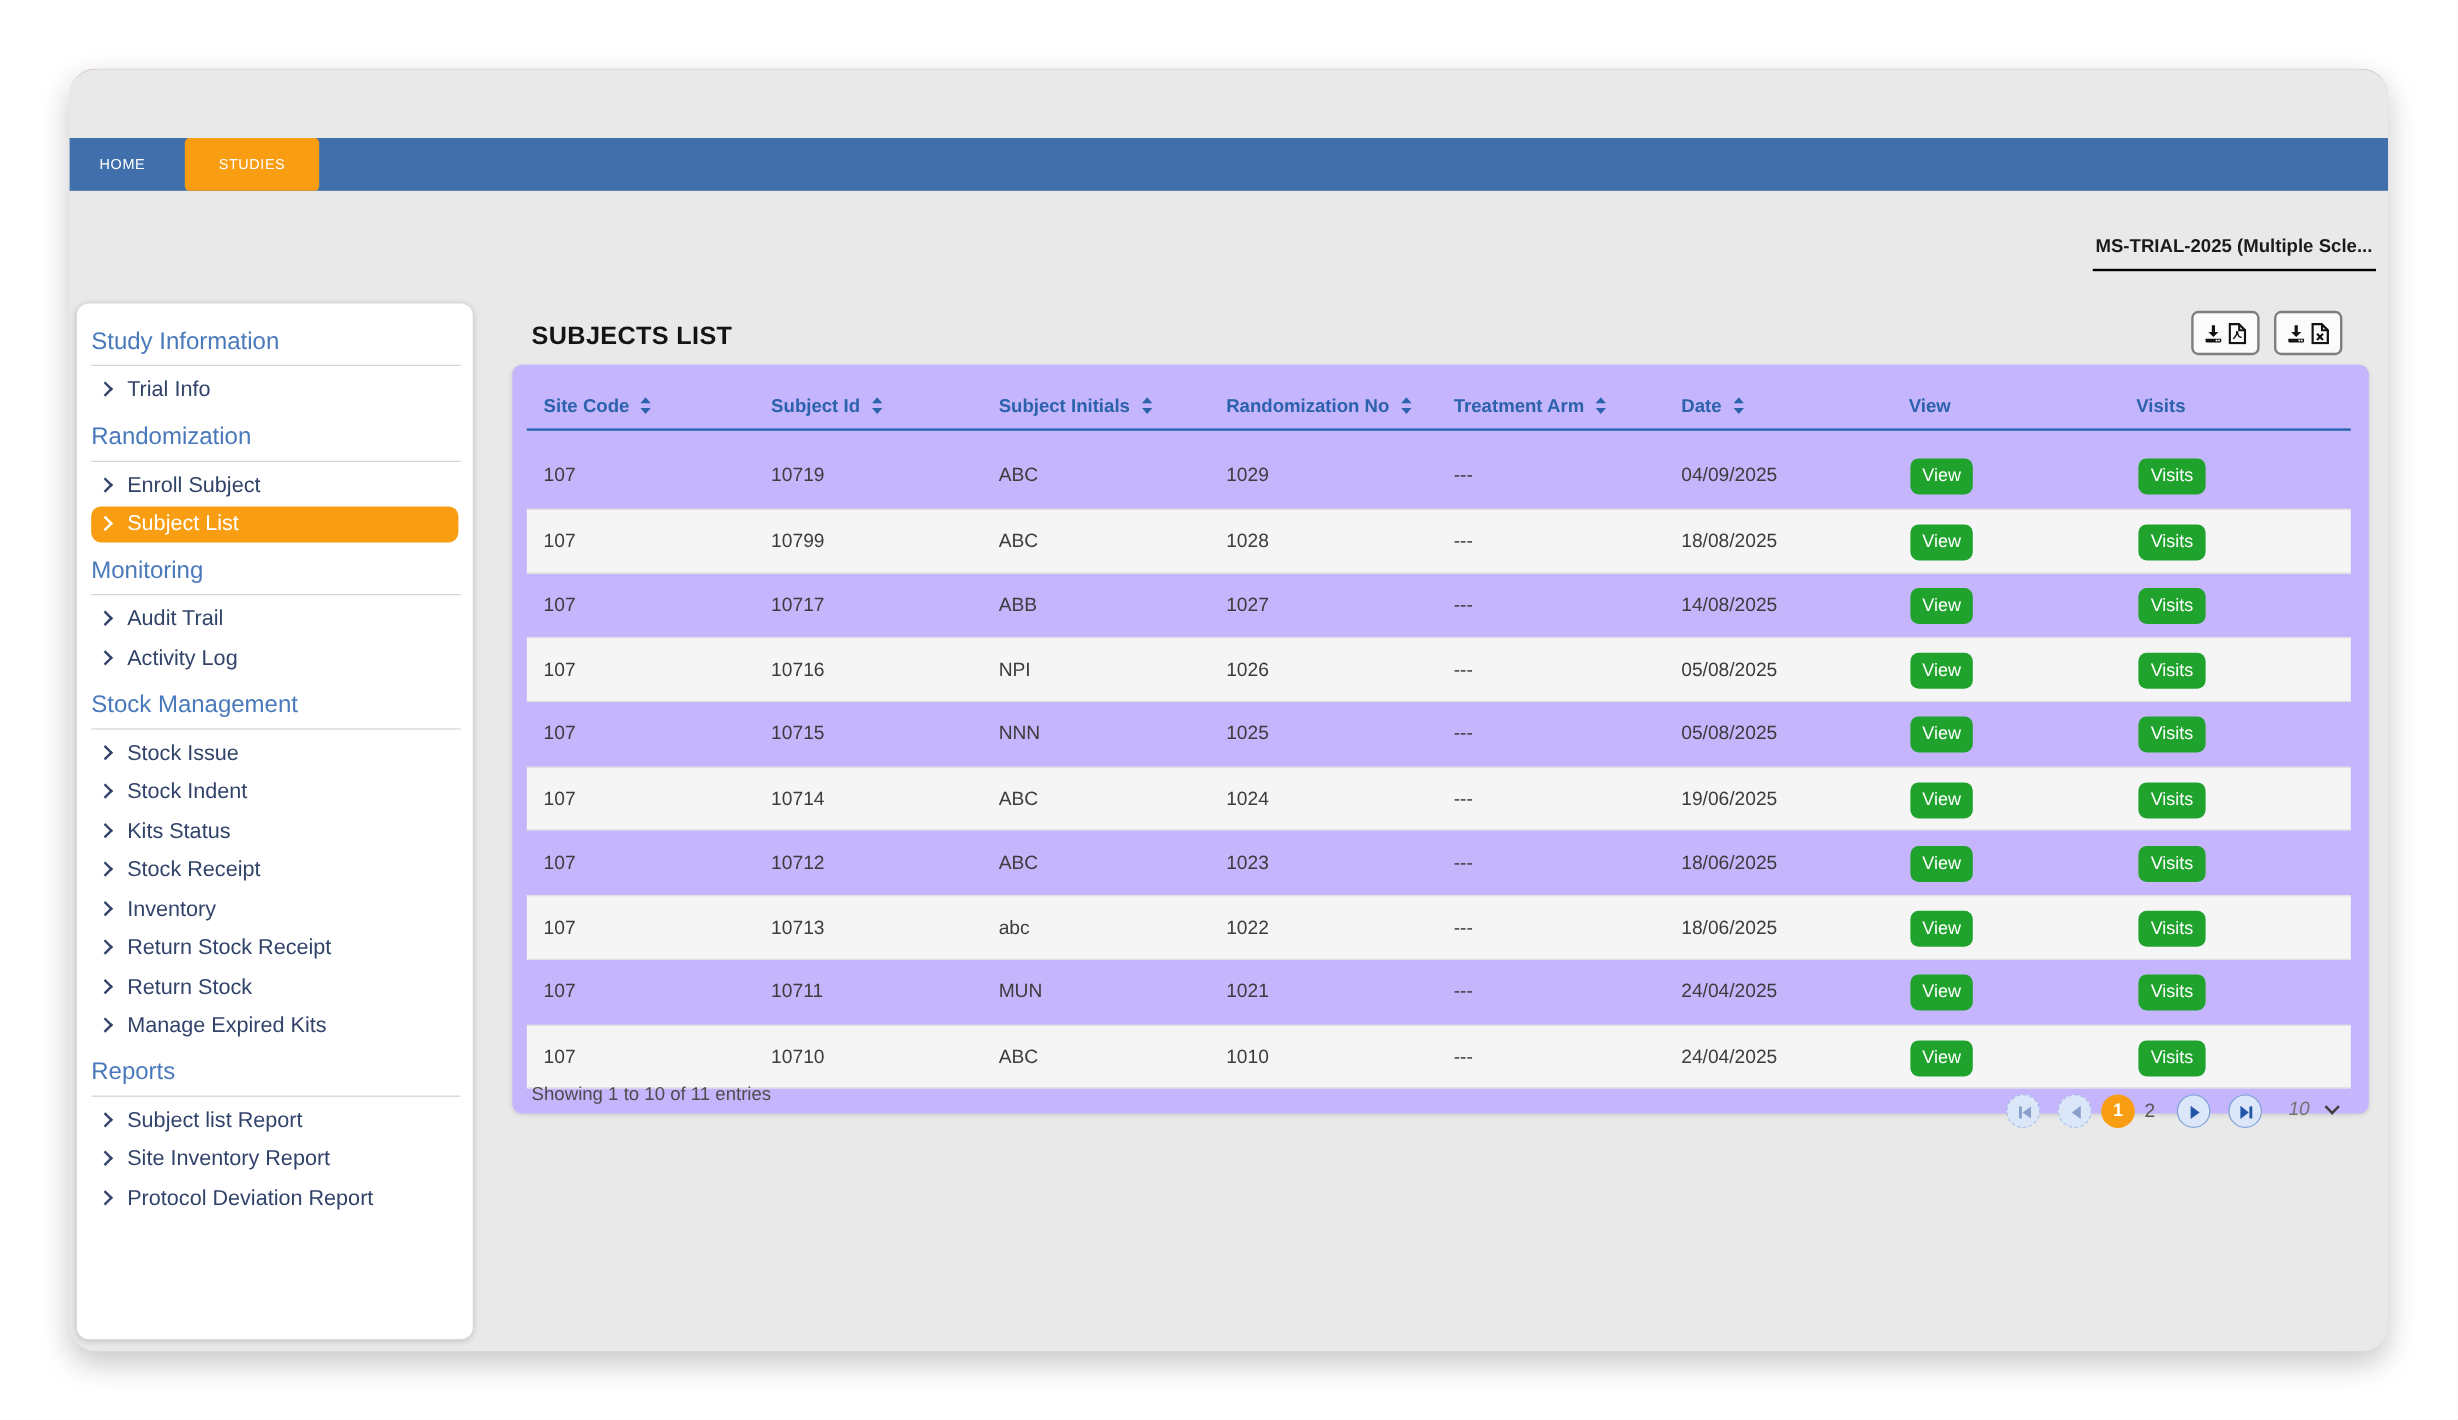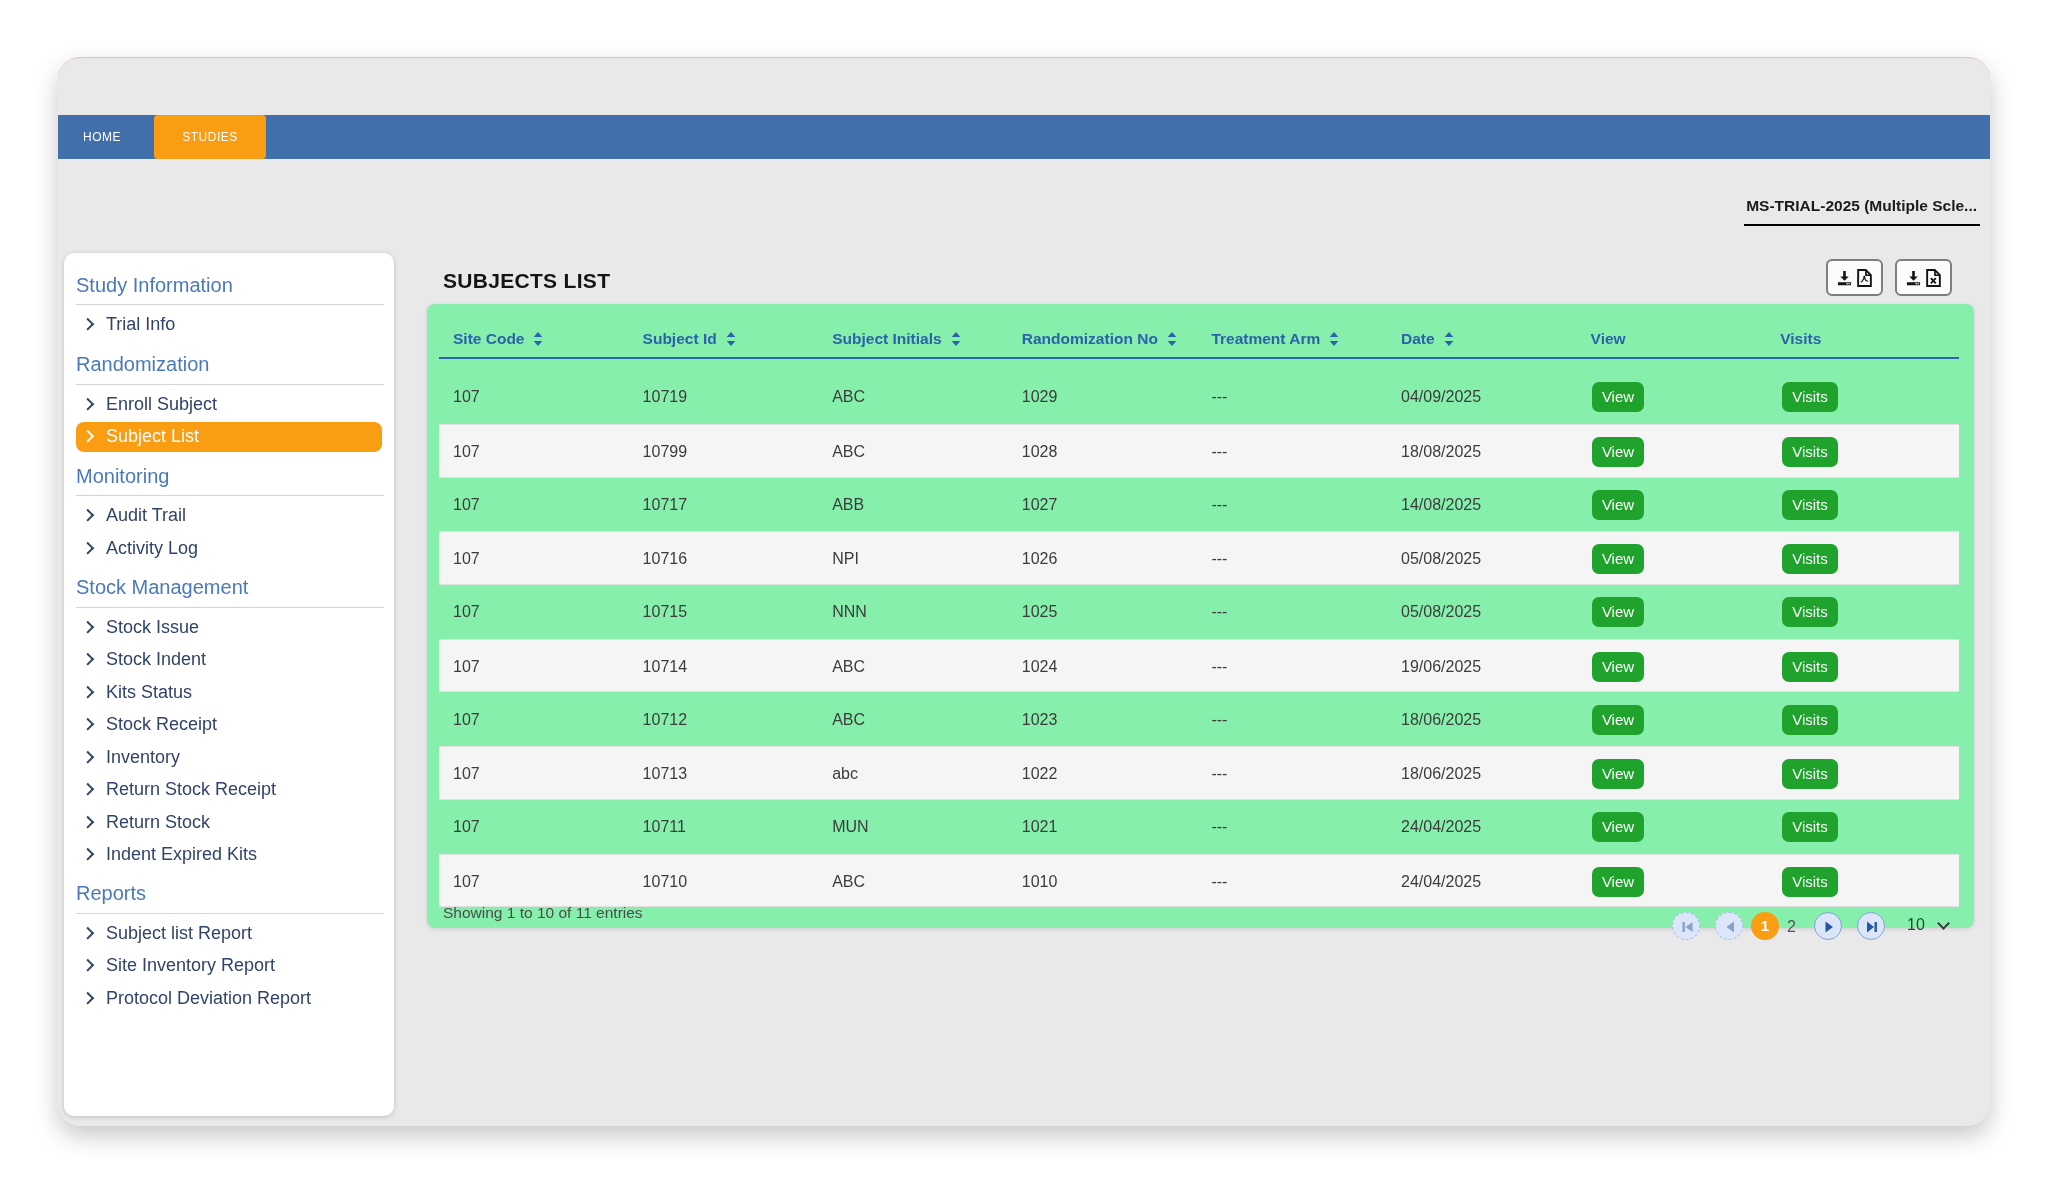--- a/index.html
+++ b/index.html
@@ -18,36 +18,36 @@
   #side { position:absolute; left:6px; top:195px; width:330px; height:863px; background:#fff; border-radius:10px; box-shadow:0 1px 5px rgba(0,0,0,0.18); }
   .shead { position:absolute; left:12px; color:#4a79bb; font-size:20px; font-weight:500; }
   .shr { position:absolute; left:12px; width:308px; border-top:1px solid #d4d4d4; }
   .sitem { position:absolute; left:20px; color:#32436a; font-size:18px; font-weight:500; white-space:nowrap; }
   .sitem::before { content:''; display:inline-block; width:7px; height:7px; border-right:2px solid #32436a; border-top:2px solid #32436a; transform:rotate(45deg) translateY(1px); margin-right:13px; vertical-align:2px; }
   #active { position:absolute; left:11.5px; width:306px; height:30px; background:#f99d12; border-radius:8px; }
   .sitem.on { color:#fff; }
   .sitem.on::before { border-color:#fff; }
   #subtitle { position:absolute; left:385px; top:211px; font-size:21px; font-weight:bold; color:#141414; letter-spacing:0.3px; }
   .dlbtn { position:absolute; top:201px; width:57px; height:37px; background:#fbfbfb; border:2px solid #7e7e7e; border-radius:6px; display:flex; align-items:center; justify-content:center; gap:5px; }
-  #card { position:absolute; left:369px; top:246px; width:1547px; height:624px; background:#86efac; border-radius:8px; box-shadow:0 1px 4px rgba(0,0,0,0.12); }
+  #card { position:absolute; left:369px; top:246px; width:1547px; height:624px; background:#c4b5fd; border-radius:8px; box-shadow:0 1px 4px rgba(0,0,0,0.12); }
   .thead { position:absolute; font-size:15.5px; font-weight:bold; color:#2b62ab; white-space:nowrap; }
   .sort { display:inline-block; width:10px; height:14px; margin-left:9px; vertical-align:-2px; }
   #bline { position:absolute; left:12px; top:53px; width:1520px; border-top:2px solid #2a65ae; }
   .row { position:absolute; left:12px; width:1520px; height:53.7px;margin-top:12px; }
   .row.stripe { background:#f5f5f6; border-top:1px solid #e0e0e0; border-bottom:1px solid #e0e0e0; }
   .cell { position:absolute; top:0; line-height:53.7px; font-size:16px; color:#3c3c3c; white-space:nowrap; }
   .gbtn { position:absolute; top:12px; height:30px; background:#1fa32d; border-radius:7px; color:#fff; font-size:15px; line-height:30px; text-align:center; }
   #showing { position:absolute; left:75px; font-size:15.5px; color:#4c4c4c; }
   .pgc { position:absolute; width:28px; height:28px; border-radius:50%; background:#dbe7f8; }
   .pgc.dis { border:1px dashed #a9bfe4; }
   .pgc.en { border:1px solid #7fa3d8; }
   .pgc svg { position:absolute; left:0; top:0; }
   #pg1 { position:absolute; width:28px; height:28px; border-radius:50%; background:#f99d12; color:#fff; font-size:15px; font-weight:bold; text-align:center; line-height:28px; }
   #pg2 { position:absolute; color:#555; font-size:16px; }
-  #psize { position:absolute; color:#14532d; font-size:16px; }
+  #psize { position:absolute; color:#737373; font-size:16px;font-style:italic; }
   .chevdown { display:inline-block; width:9px; height:9px; border-right:2.5px solid #3c3c3c; border-bottom:2.5px solid #3c3c3c; transform:rotate(45deg); margin-left:14px; vertical-align:2px; }
 </style>
 </head>
 <body>
 <div id="app">
 
 
   <div id="nav">
     <div class="navitem" style="left:25px;">HOME</div>
     <div id="studies"><span class="navitem" style="position:static;">STUDIES</span></div>
@@ -70,21 +70,21 @@
     <div class="sitem" style="top:285px;">Activity Log</div>
     <div class="shead" style="top:323px;">Stock Management</div>
     <div class="shr" style="top:354px;"></div>
     <div class="sitem" style="top:364px;">Stock Issue</div>
     <div class="sitem" style="top:396px;">Stock Indent</div>
     <div class="sitem" style="top:429px;">Kits Status</div>
     <div class="sitem" style="top:461px;">Stock Receipt</div>
     <div class="sitem" style="top:494px;">Inventory</div>
     <div class="sitem" style="top:526px;">Return Stock Receipt</div>
     <div class="sitem" style="top:559px;">Return Stock</div>
-    <div class="sitem" style="top:591px;">Indent Expired Kits</div>
+    <div class="sitem" style="top:591px;">Manage Expired Kits</div>
     <div class="shead" style="top:629px;">Reports</div>
     <div class="shr" style="top:660px;"></div>
     <div class="sitem" style="top:670px;">Subject list Report</div>
     <div class="sitem" style="top:702px;">Site Inventory Report</div>
     <div class="sitem" style="top:735px;">Protocol Deviation Report</div>
   </div>
 
   <div id="subtitle">SUBJECTS LIST</div>
   <div class="dlbtn" style="left:1768px;">
     <svg width="15" height="16" viewBox="0 0 16 17">

